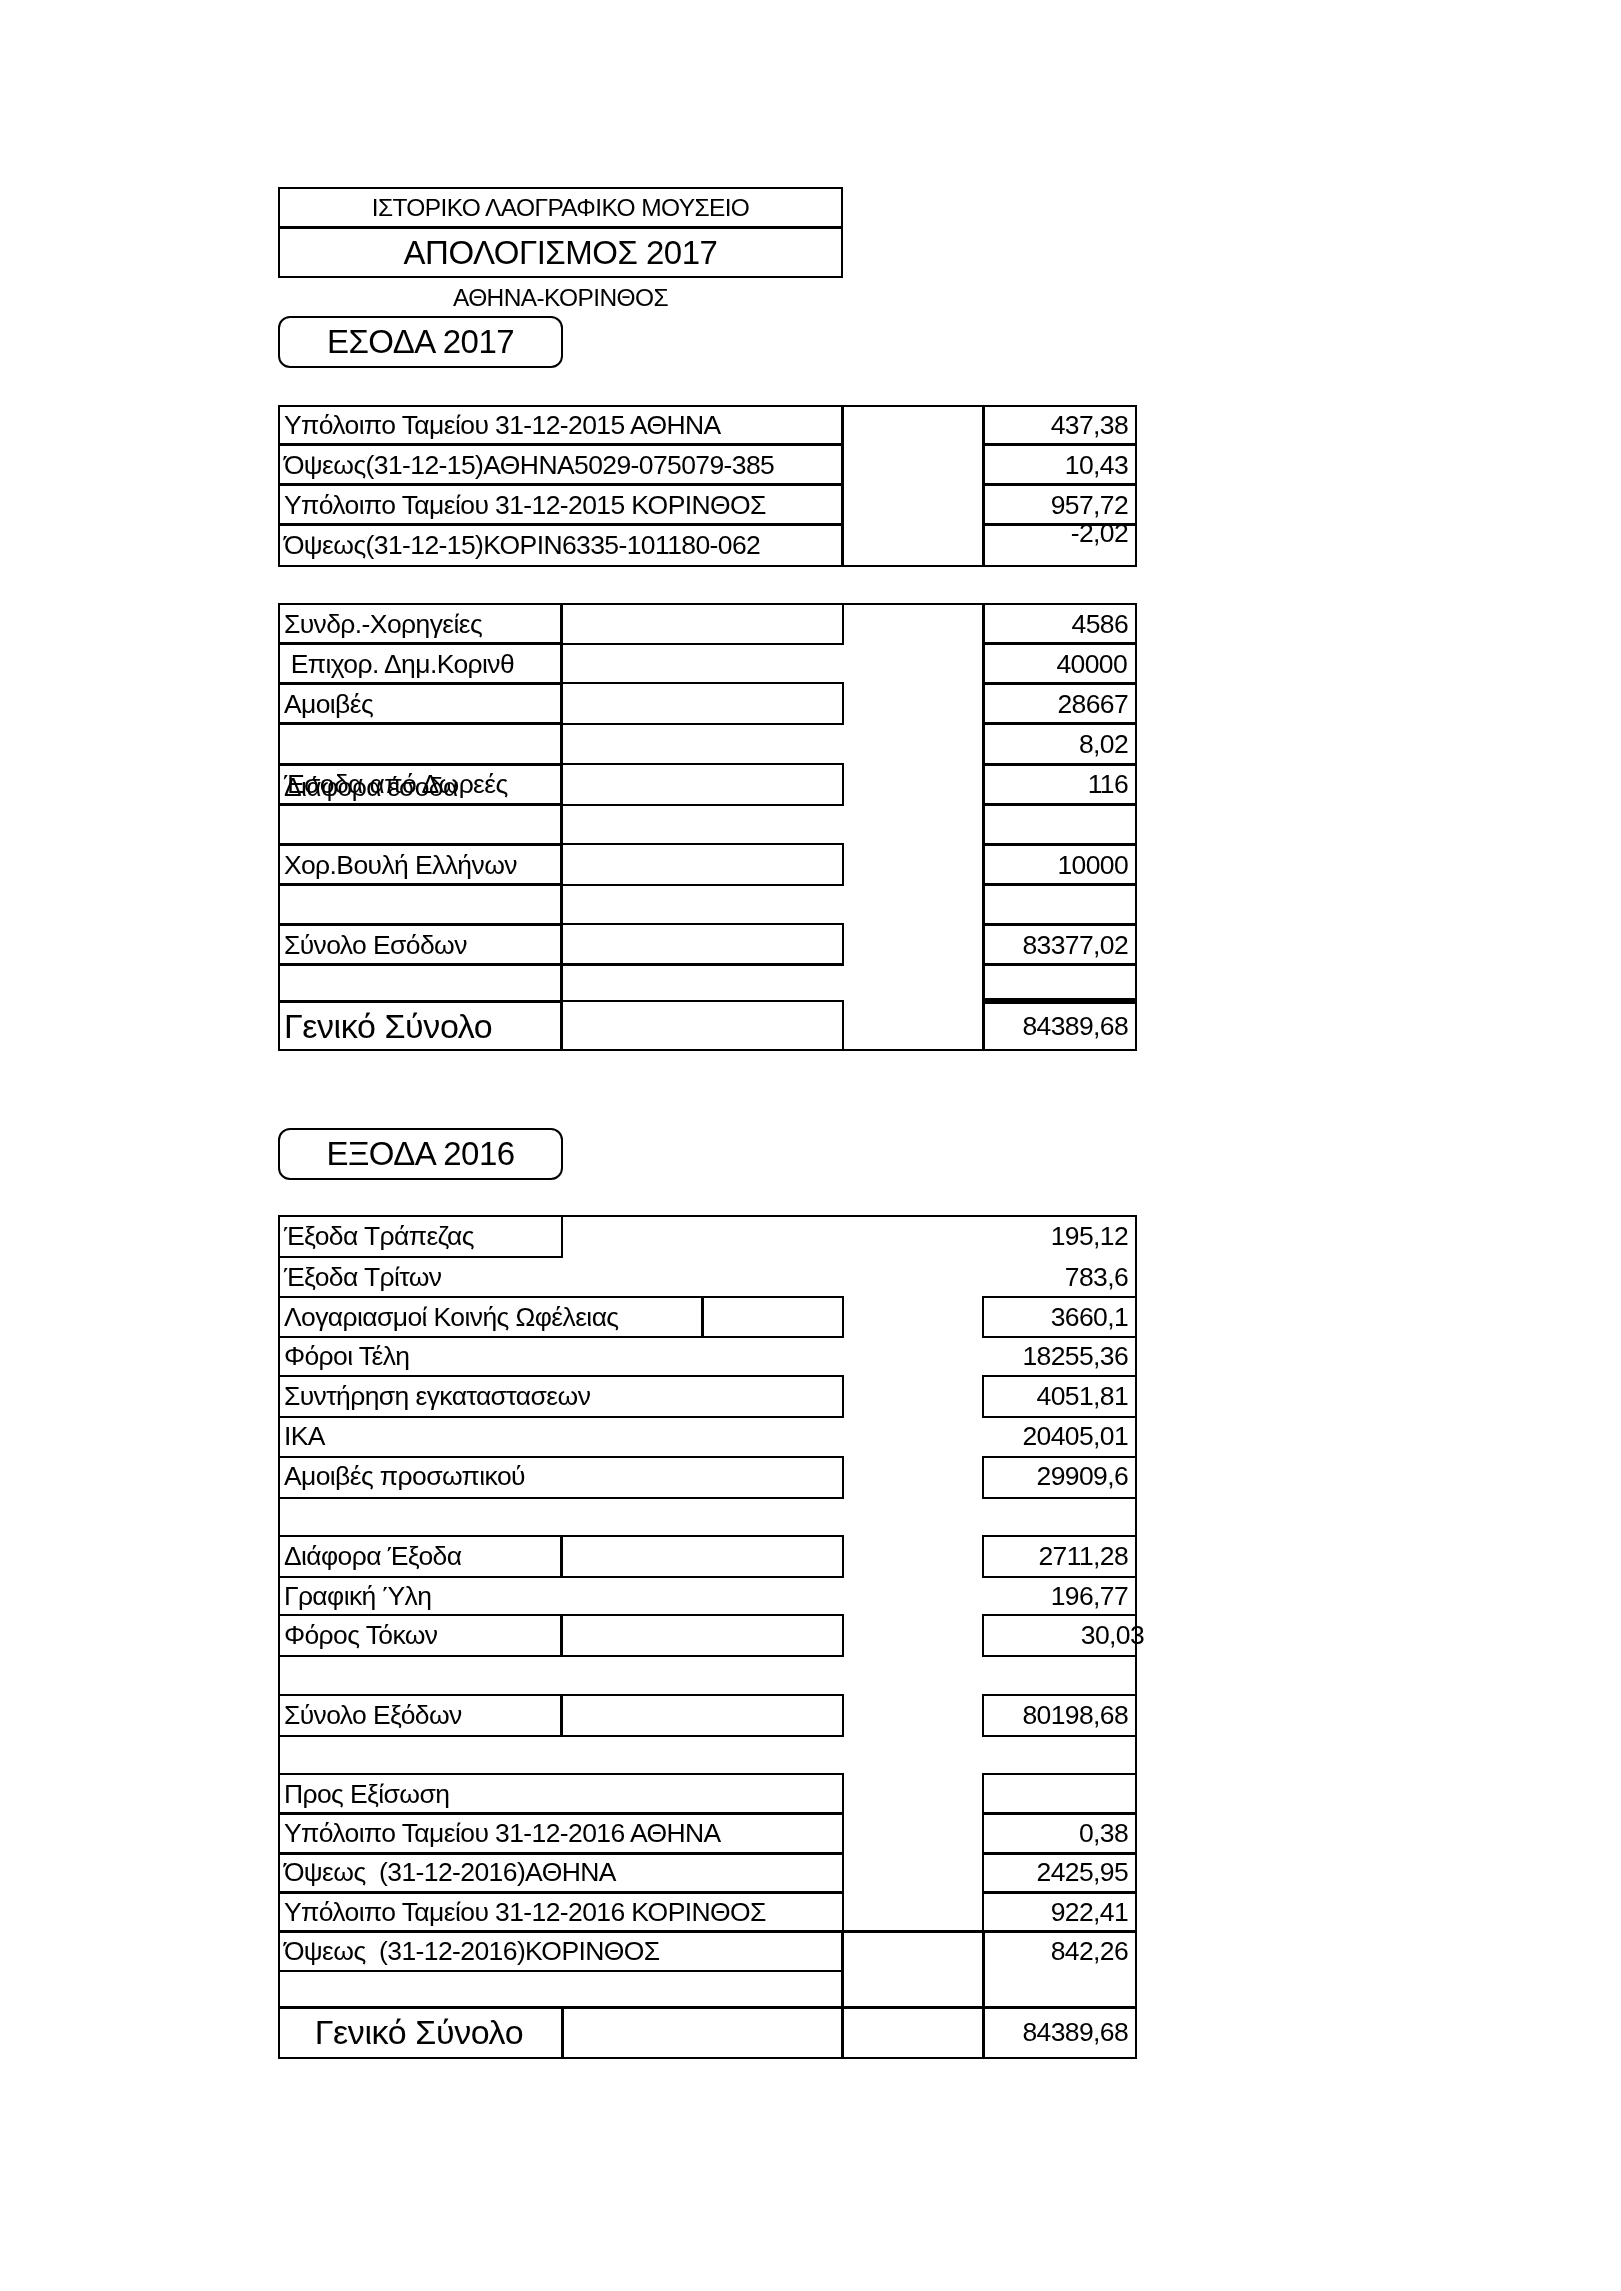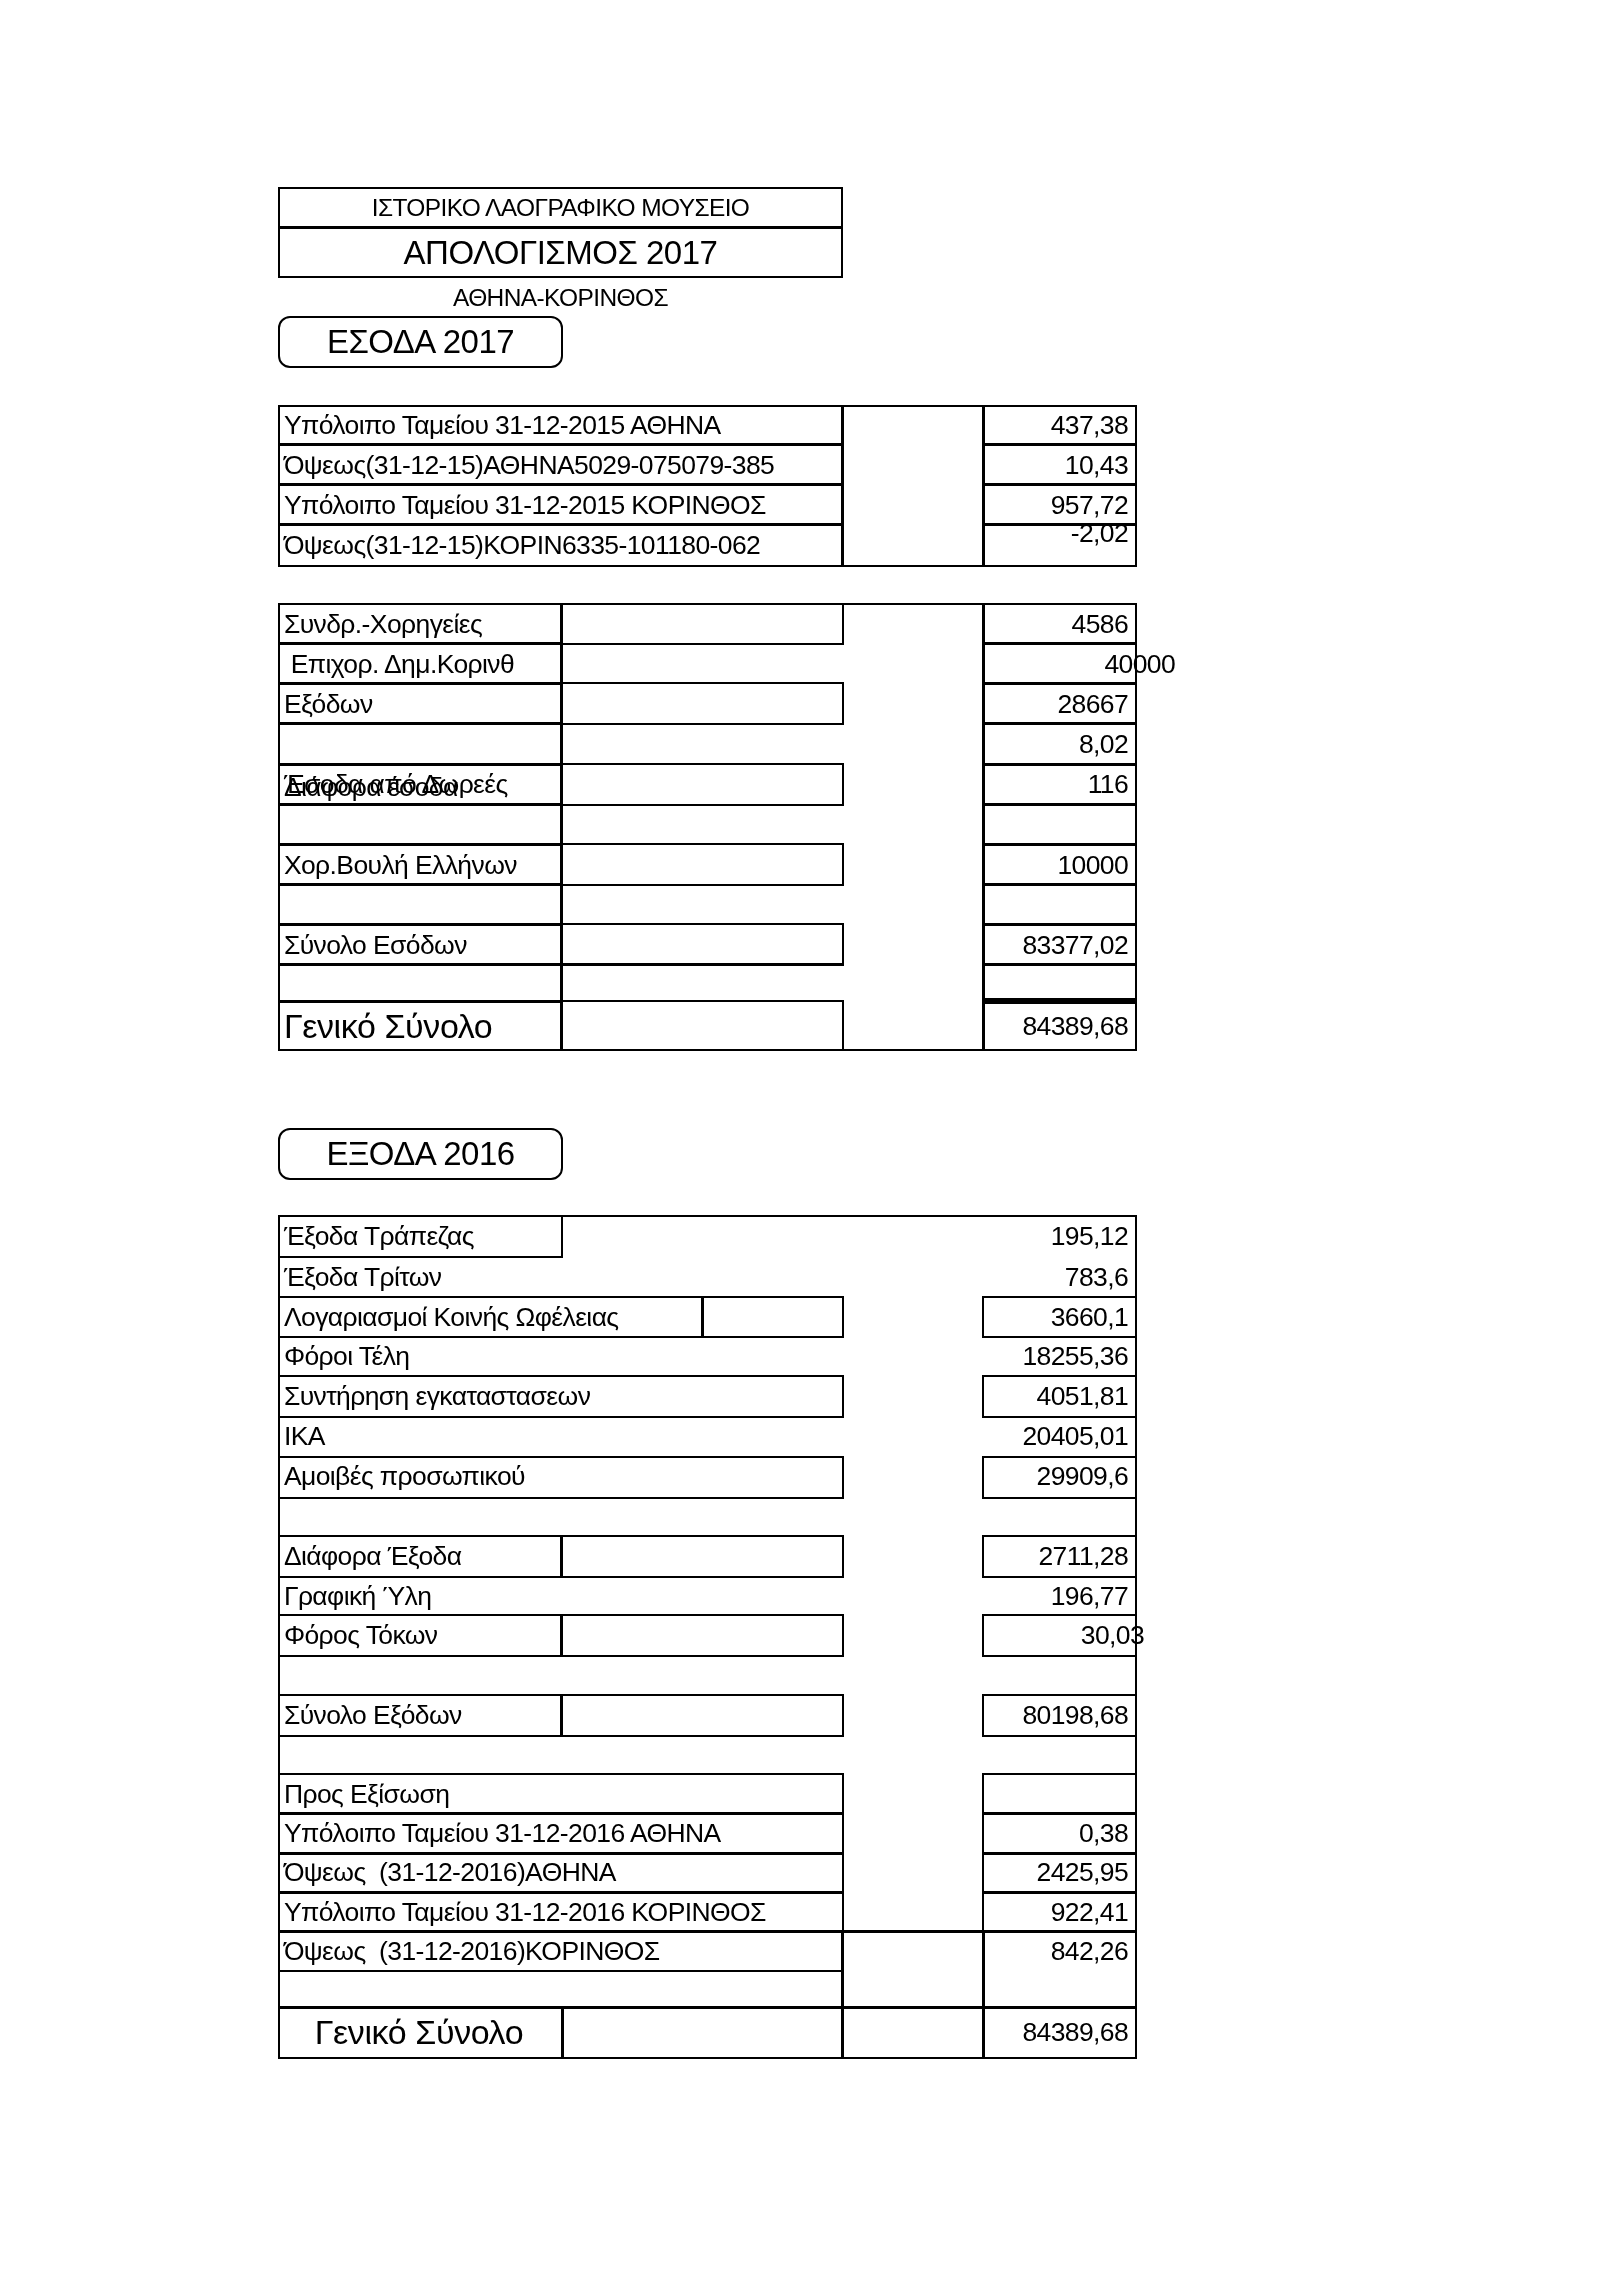--- a/index.html
+++ b/index.html
@@ -77,22 +77,22 @@
 <div class="box" style="left:560px;top:682px;width:284px;height:43px;"></div>
 <div class="box" style="left:560px;top:763px;width:284px;height:43px;"></div>
 <div class="box" style="left:560px;top:843px;width:284px;height:43px;"></div>
 <div class="box" style="left:560px;top:923px;width:284px;height:43px;"></div>
 <div class="box" style="left:560px;top:1000px;width:284px;height:51px;"></div>
 <div class="hl" style="left:560px;top:963px;width:284px;"></div>
 
 <div class="cell lbl" style="left:278px;top:605px;width:281px;height:38px;">Συνδρ.-Χορηγείες</div>
 <div class="cell num" style="left:985px;top:605px;width:149px;height:38px;">4586</div>
 <div class="cell lbl" style="left:278px;top:645px;width:281px;height:38px;white-space:pre;"> Επιχορ. Δημ.Κορινθ</div>
-<div class="cell num" style="left:985px;top:645px;width:148px;height:38px;margin-left:48px;">40000</div>
-<div class="cell lbl" style="left:278px;top:685px;width:281px;height:38px;">Εξόδων</div>
+<div class="cell num" style="left:985px;top:645px;width:148px;height:38px;">40000</div>
+<div class="cell lbl" style="left:278px;top:685px;width:281px;height:38px;">Αμοιβές</div>
 <div class="cell num" style="left:985px;top:685px;width:149px;height:38px;">28667</div>
 <div class="cell lbl" style="left:278px;top:725px;width:281px;height:38px;margin-top:43px;">Διάφορα έσοδα</div>
 <div class="cell num" style="left:985px;top:725px;width:149px;height:38px;">8,02</div>
 <div class="cell lbl" style="left:278px;top:765px;width:281px;height:38px;">Έσοδα από Δωρεές</div>
 <div class="cell num" style="left:985px;top:765px;width:149px;height:38px;">116</div>
 <div class="cell lbl" style="left:278px;top:806px;width:281px;height:38px;"></div>
 <div class="cell num" style="left:985px;top:806px;width:149px;height:38px;"></div>
 <div class="cell lbl" style="left:278px;top:846px;width:281px;height:38px;">Χορ.Βουλή Ελλήνων</div>
 <div class="cell num" style="left:985px;top:846px;width:149px;height:38px;">10000</div>
 <div class="cell lbl" style="left:278px;top:886px;width:281px;height:38px;"></div>

